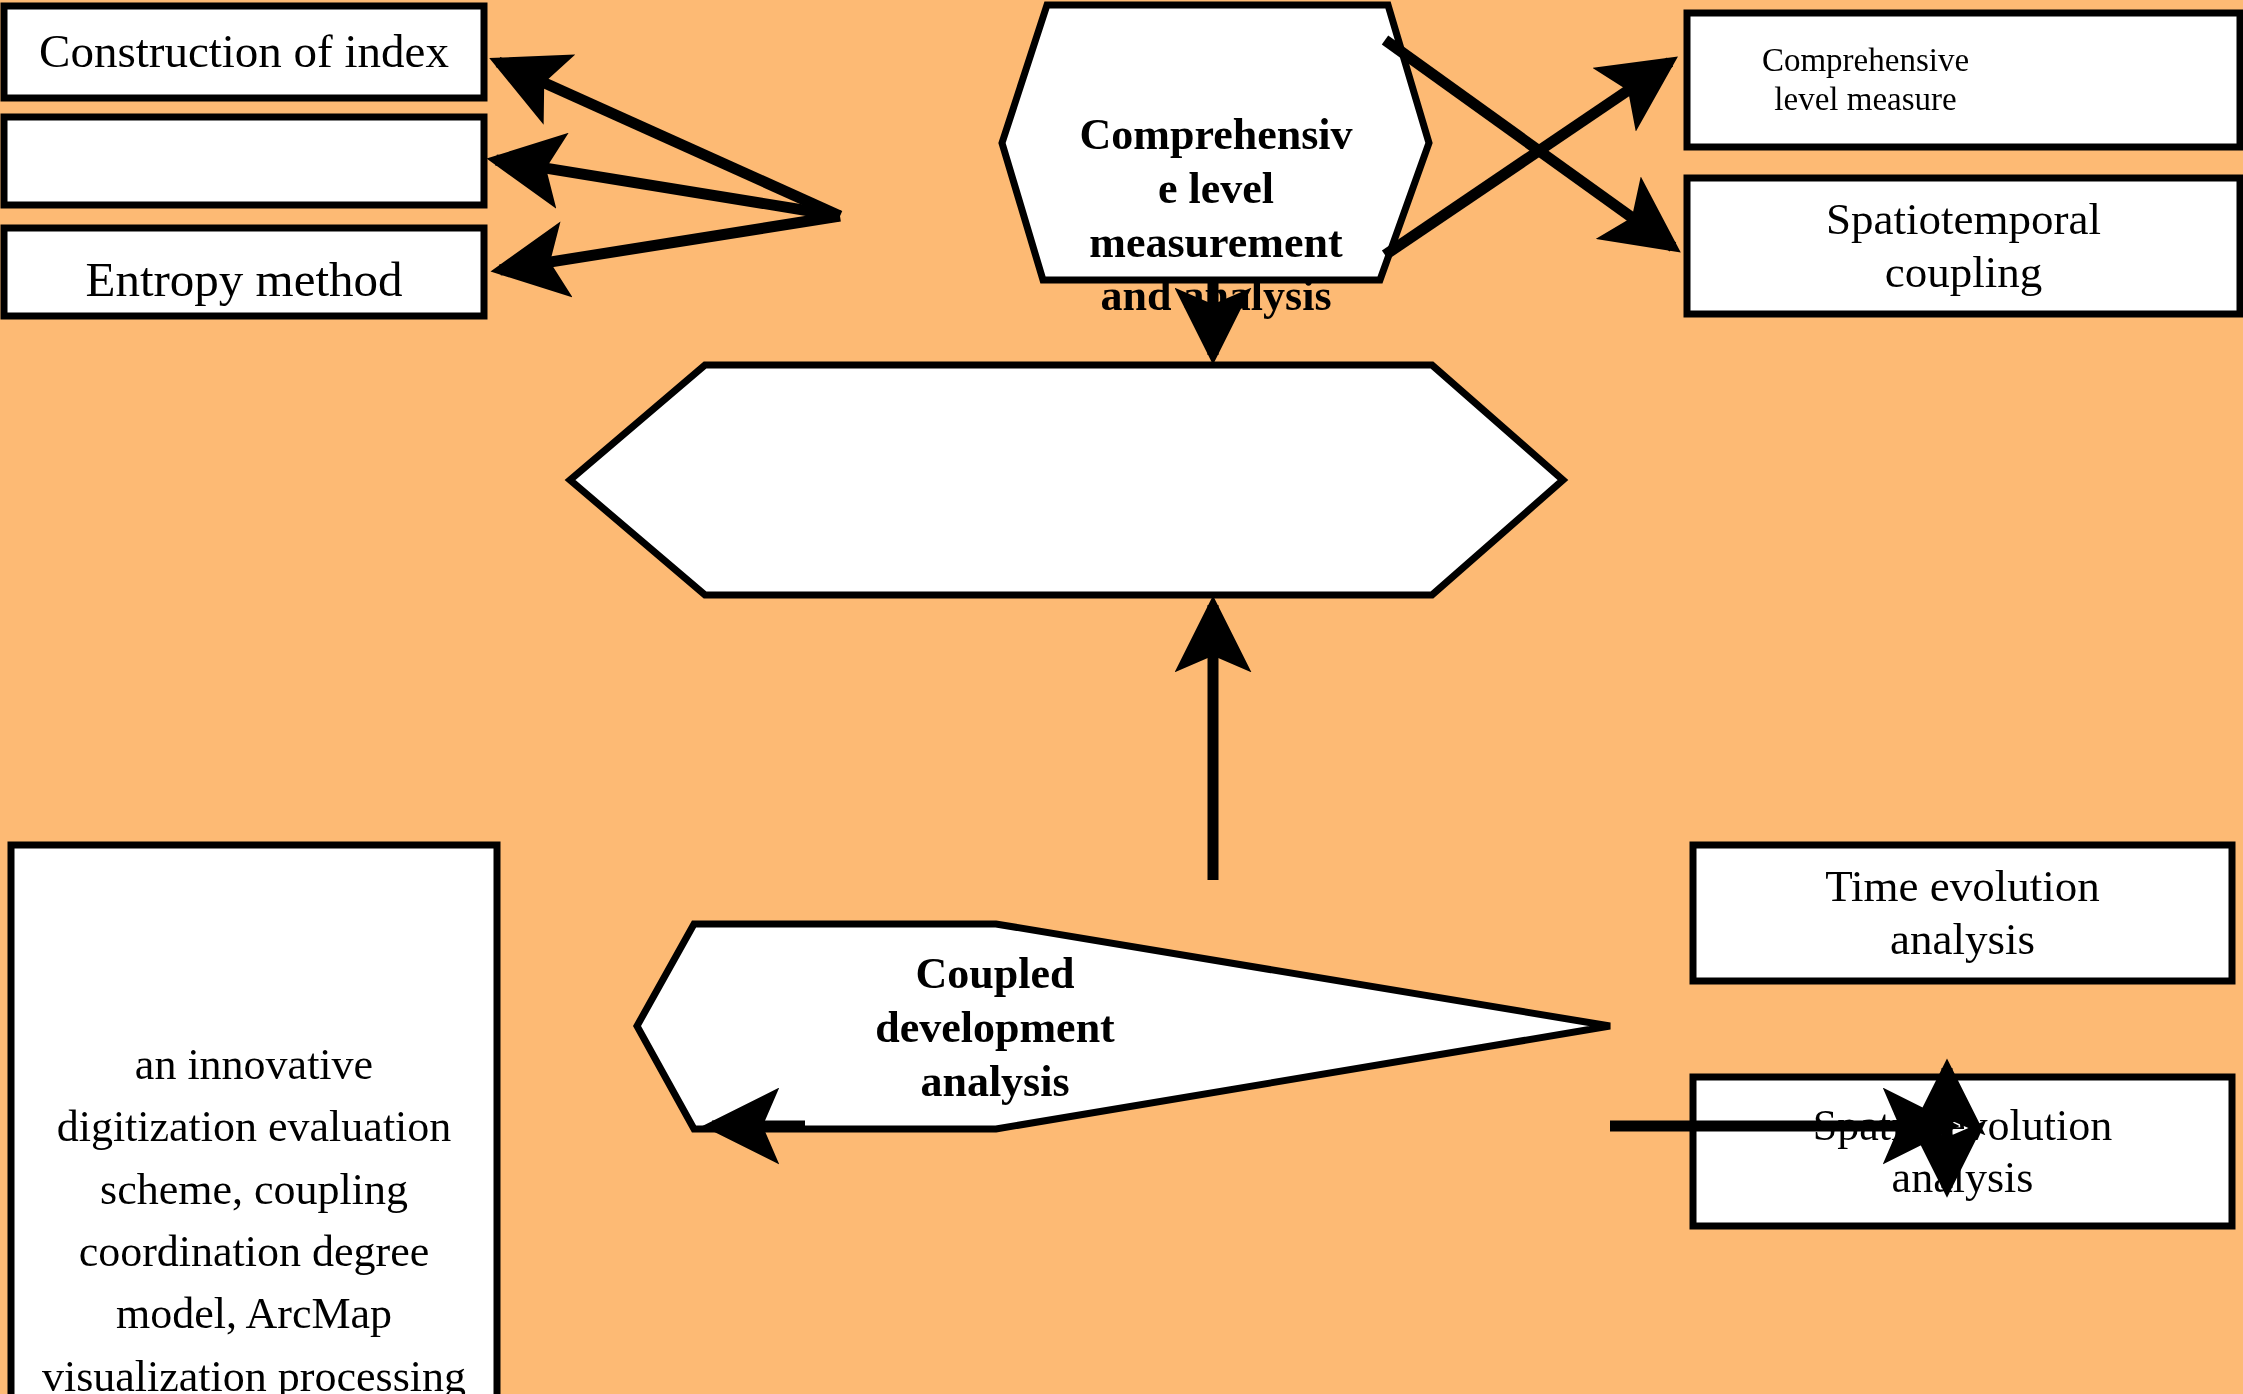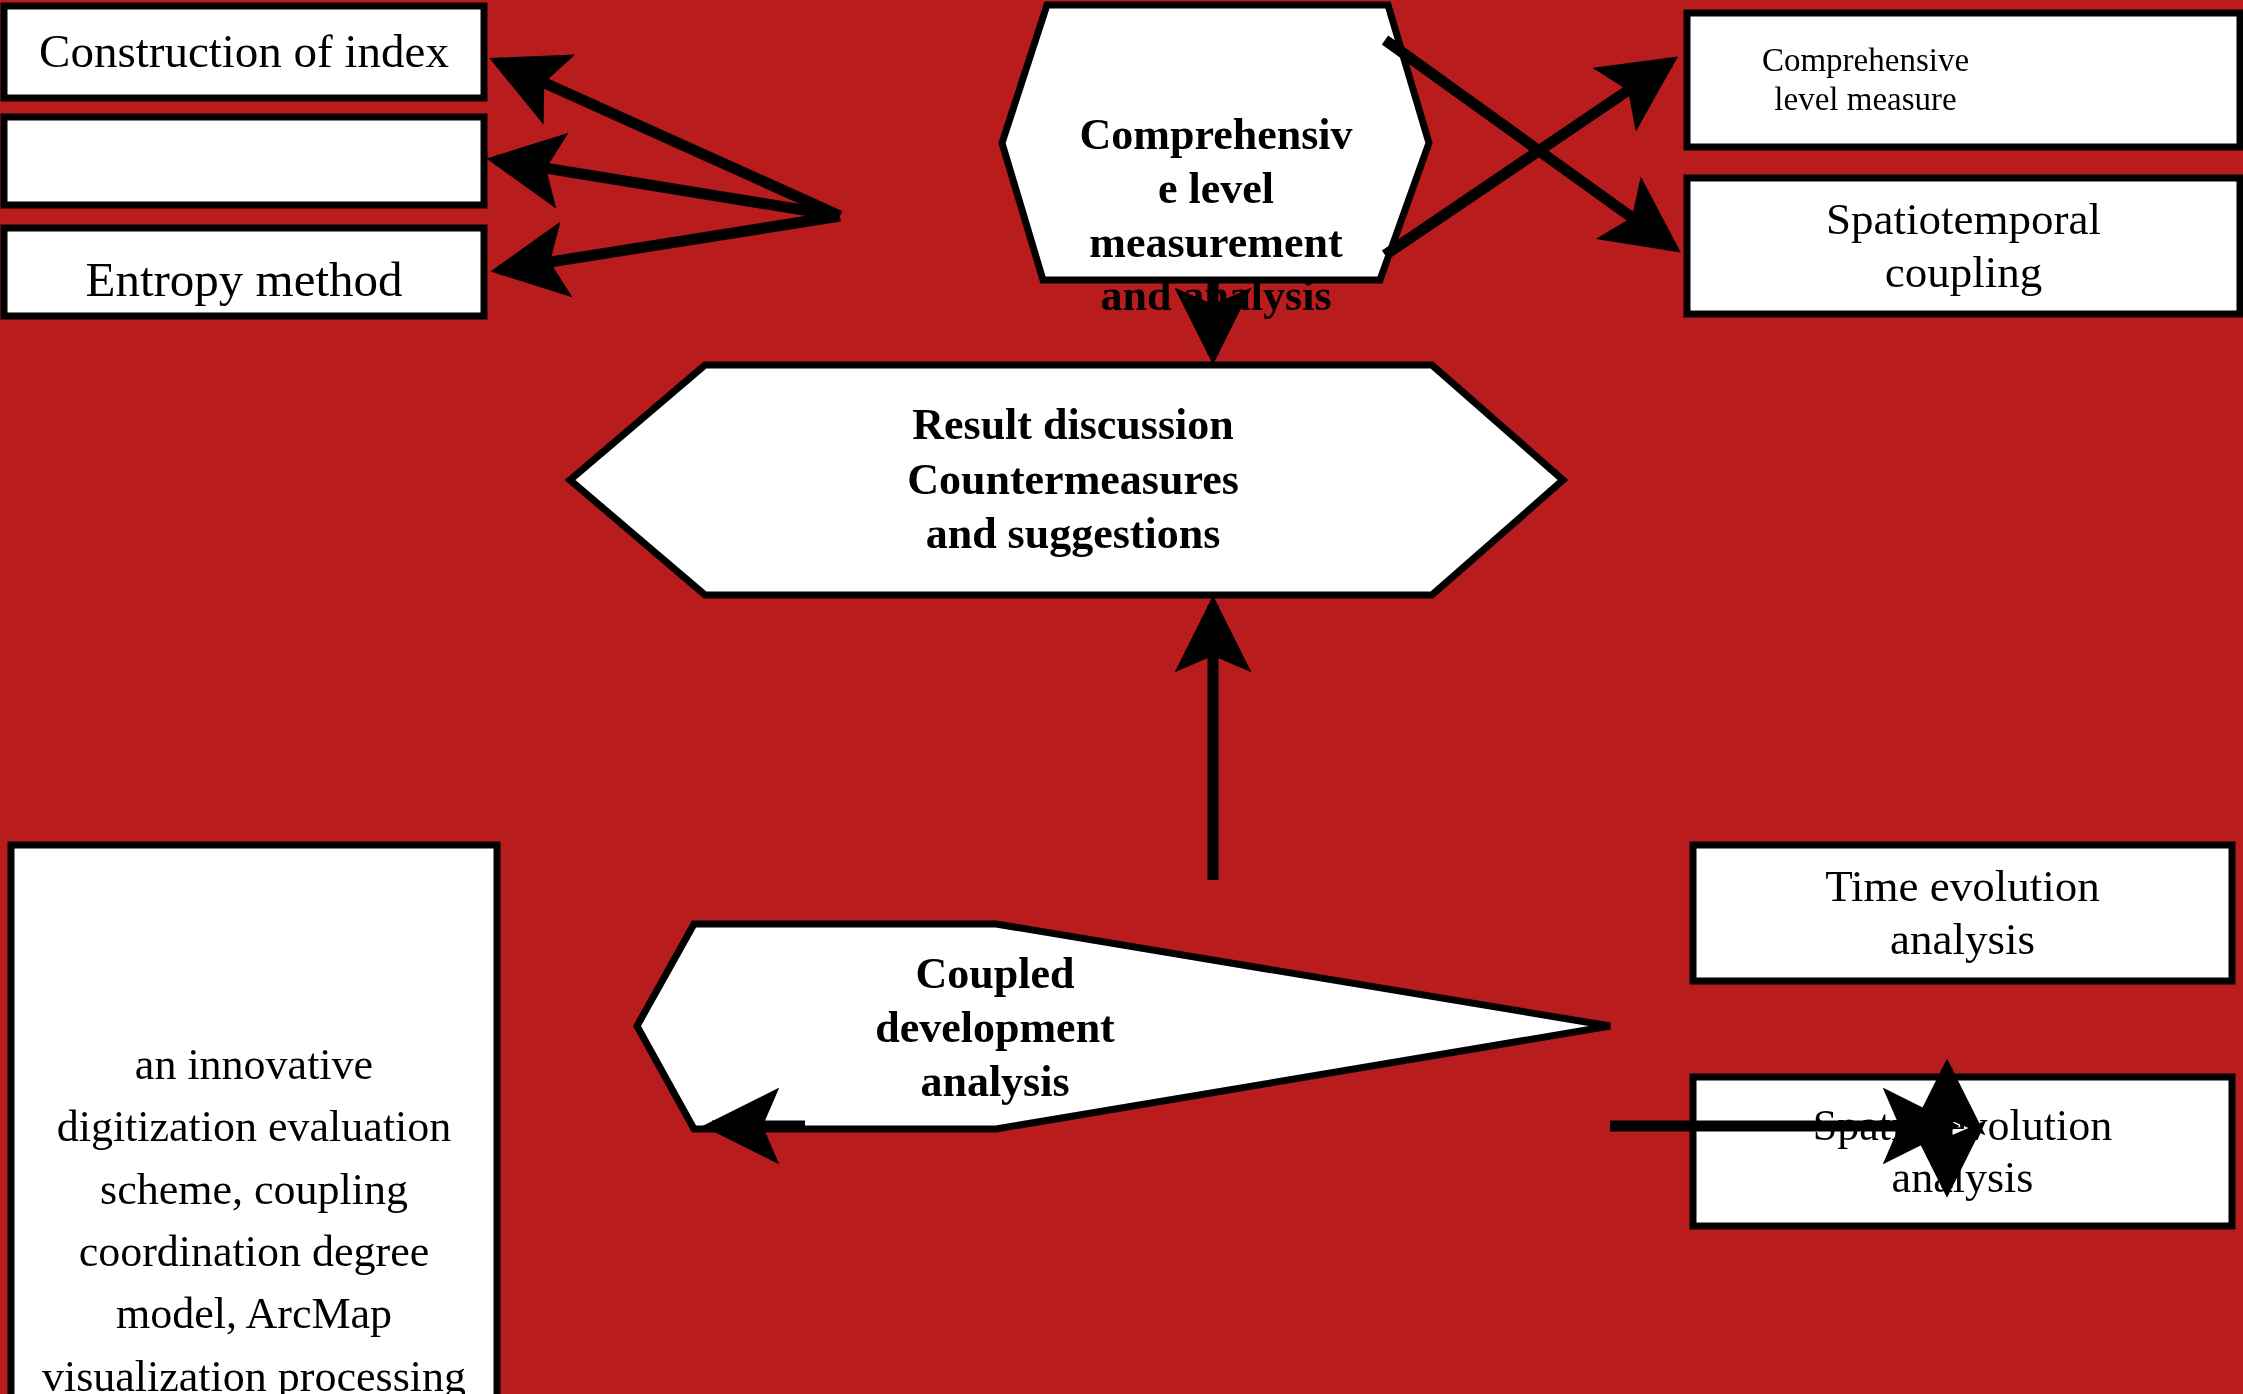--- a/index.html
+++ b/index.html
@@ -10,21 +10,21 @@
   body {
     width: 2243px;
     height: 1394px;
     overflow: hidden;
     font-family: "Liberation Serif", "DejaVu Serif", serif;
   }
   #diagram-root {
     position: relative;
     width: 2243px;
     height: 1394px;
-    background: #b91c1c;
+    background: #fdba74;
   }
   svg.canvas {
     position: absolute;
     top: 0; left: 0;
     width: 2243px;
     height: 1394px;
     display: block;
   }
   .node-text {
     position: absolute;
@@ -113,23 +113,20 @@
 e level
 measurement
 and analysis</div>
 
   <div class="node-text serif-reg" style="left:1589px; top:13px; width:553px; height:134px; font-size:33px;">Comprehensive
 level measure</div>
 
   <div class="node-text serif-reg" style="left:1687px; top:178px; width:553px; height:136px; font-size:45px;">Spatiotemporal
 coupling</div>
 
-  <div class="node-text serif-bold" style="left:713px; top:368px; width:720px; height:224px; font-size:44px; line-height:1.24;">Result discussion
-Countermeasures
-and suggestions</div>
 
   <div class="node-text serif-reg" style="left: 18px; top: 845px; width: 472px; height: 752px; font-size: 44px; line-height: 1.42;">an innovative
 digitization evaluation
 scheme, coupling
 coordination degree
 model, ArcMap
 visualization processing</div>
 
   <div class="node-text serif-bold" style="left: 700px; top: 930px; width: 590px; height: 196px; font-size: 44px; line-height: 1.22;">Coupled
 development

